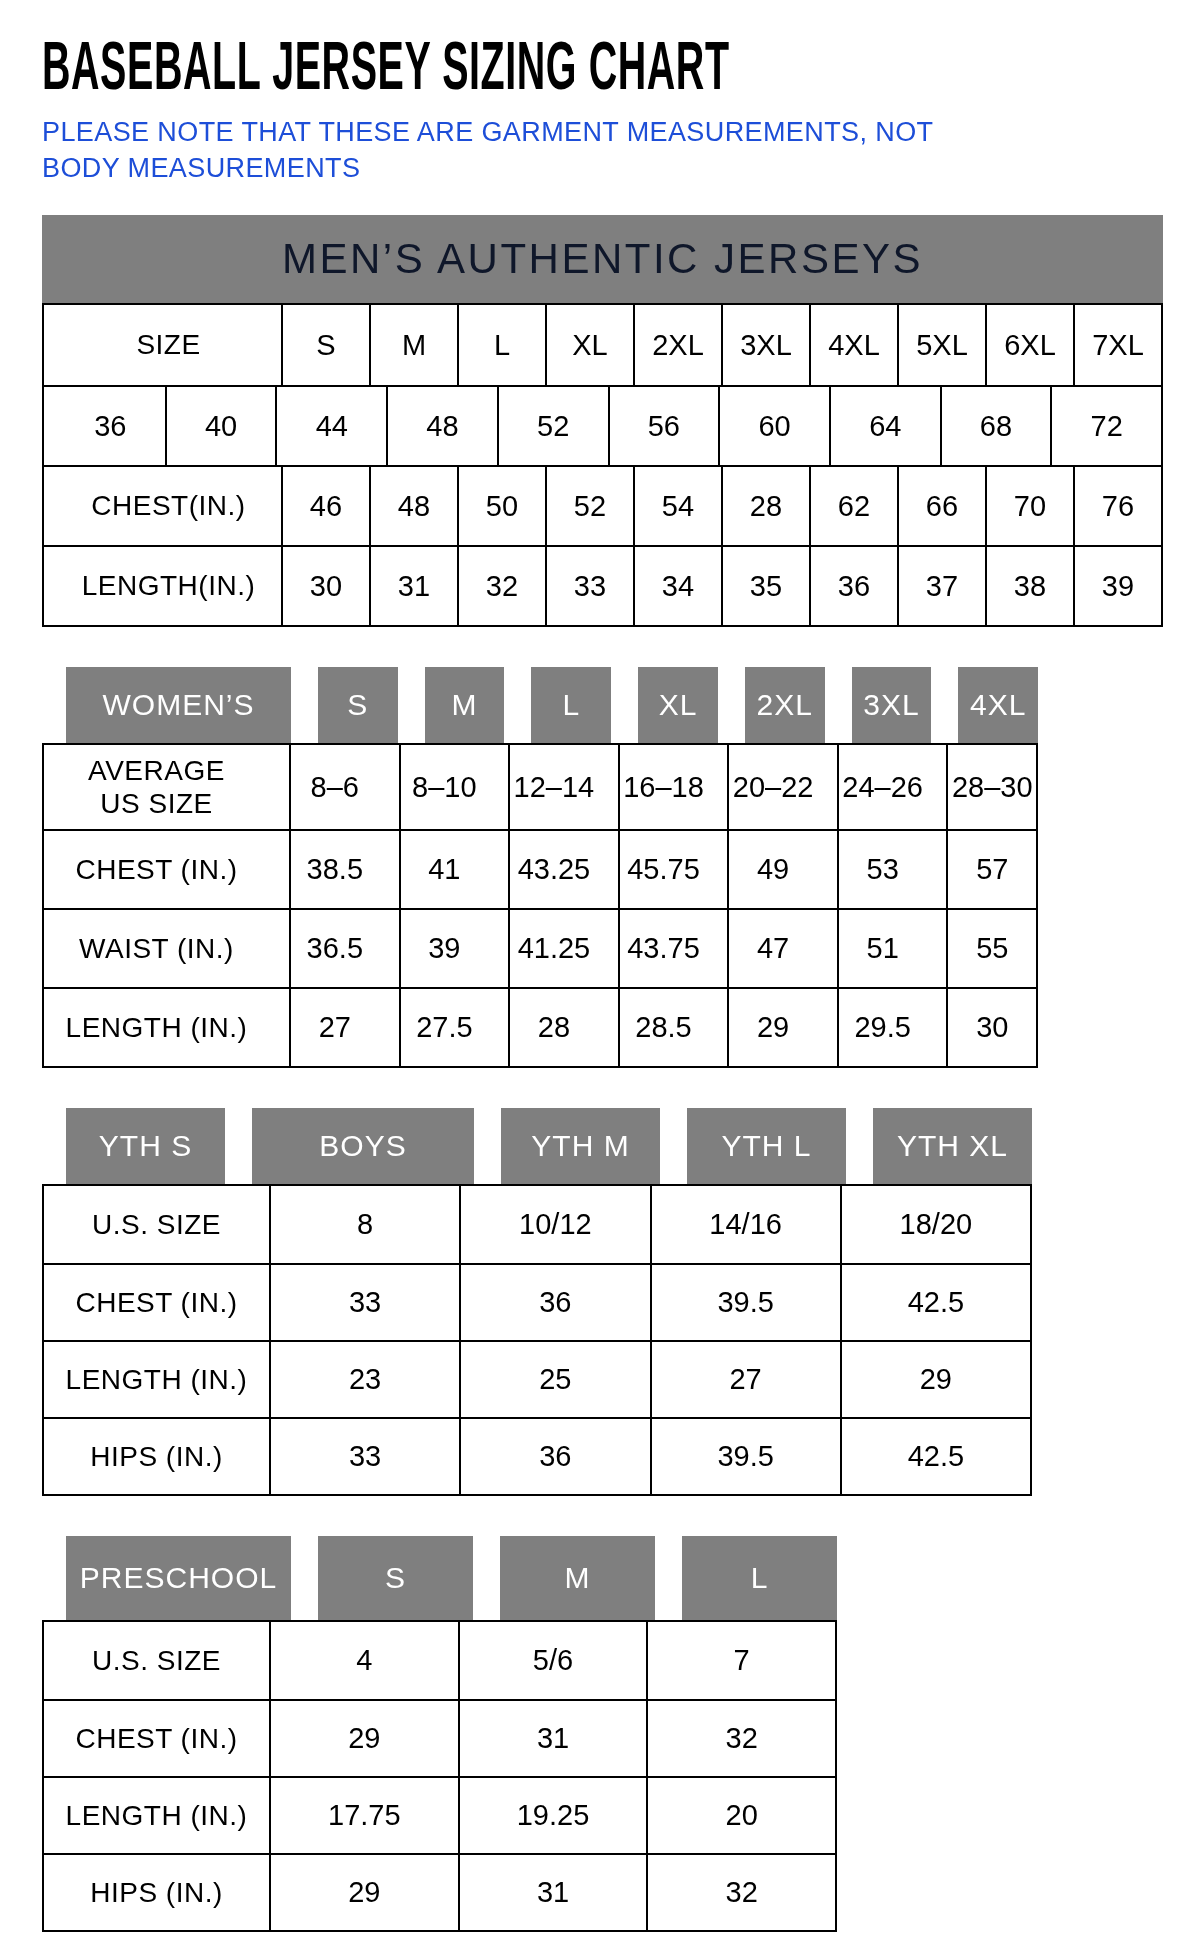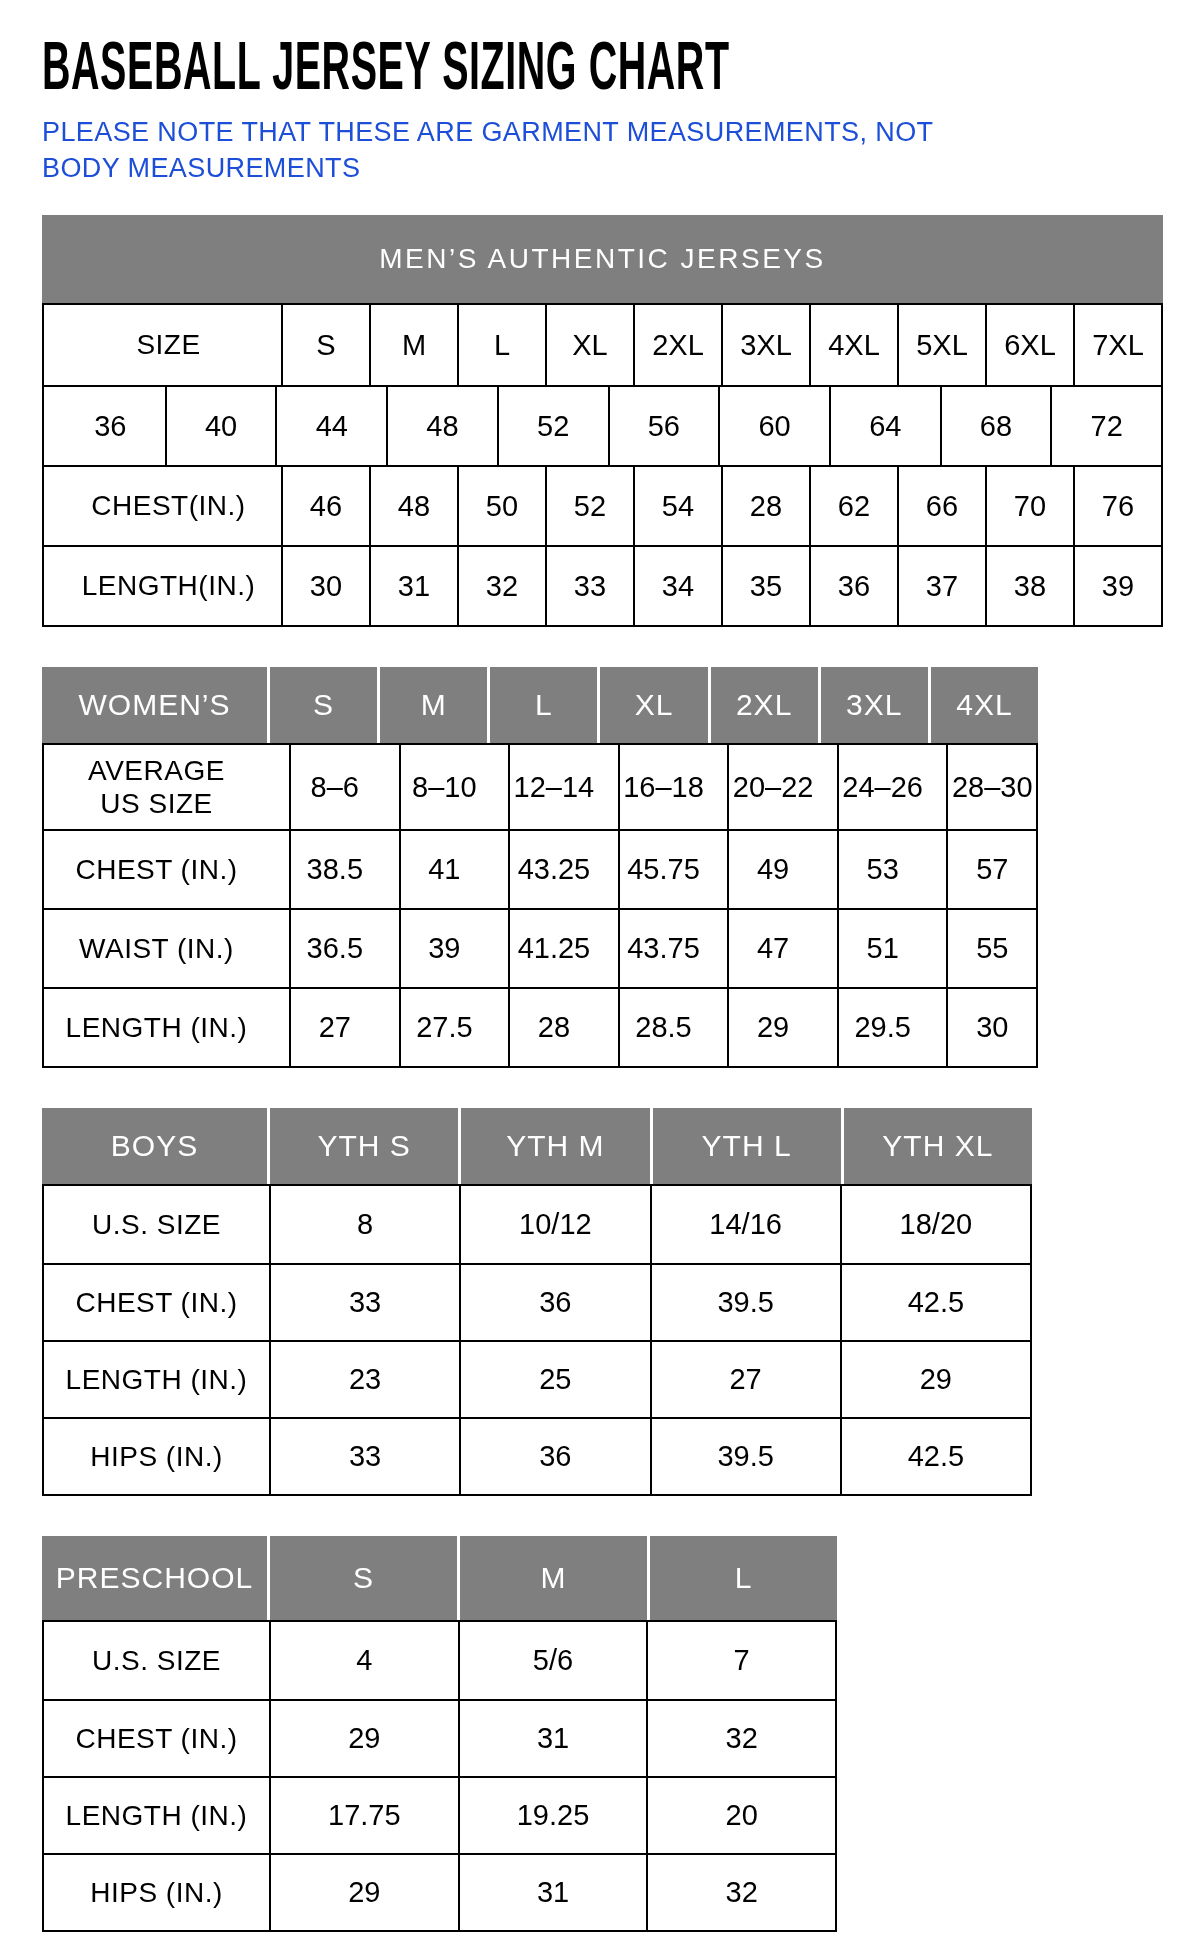--- a/index.html
+++ b/index.html
@@ -30,25 +30,25 @@
     line-height: 1.33;
     max-width: 920px;
     letter-spacing: 0.4px;
     margin-bottom: 28px;
   }
 
   .sizing-table { margin-bottom: 40px; }
 
   .banner {
     background: #7f7f7f;
-    color: #ffffff;
+    color: #0f172a;
     display: flex;
     align-items: center;
     justify-content: center;
-    font-size: 28px;
+    font-size: 42px;
     letter-spacing: 2.5px;
   }
 
   .row { display: flex; }
 
   .cell {
     flex: 1;
     min-width: 0;
     display: flex;
     align-items: center;
@@ -64,20 +64,21 @@
     font-size: 28px;
     letter-spacing: 0.5px;
     white-space: pre-line;
   }
 
   .header-row .cell {
     background: #7f7f7f;
     color: #ffffff;
     font-size: 30px;
     letter-spacing: 1px;
+    margin-left: 24px;
   }
   .header-row .cell + .cell { border-left: 3px solid #ffffff; }
 
   .data-area { border: 2px solid #000000; }
   .data-row + .data-row { border-top: 2px solid #000000; }
   .data-row .cell + .cell { border-left: 2px solid #000000; }
 
   #table-mens { width: 1121px; }
   #table-mens .banner { height: 88px; }
   #table-mens .data-row { height: 80px; padding-left: 12px; }
@@ -208,22 +209,22 @@
           <div class="cell">28</div>
           <div class="cell">28.5</div>
           <div class="cell">29</div>
           <div class="cell">29.5</div>
           <div class="cell">30</div>
         </div>
       </div>
     </div>
   <div id="table-boys" class="sizing-table">
       <div class="row header-row">
+        <div class="cell">YTH S</div>
         <div class="cell label-cell">BOYS</div>
-        <div class="cell">YTH S</div>
         <div class="cell">YTH M</div>
         <div class="cell">YTH L</div>
         <div class="cell">YTH XL</div>
       </div>
       <div class="data-area">
         <div class="row data-row">
           <div class="cell label-cell">U.S. SIZE</div>
           <div class="cell">8</div>
           <div class="cell">10/12</div>
           <div class="cell">14/16</div>

